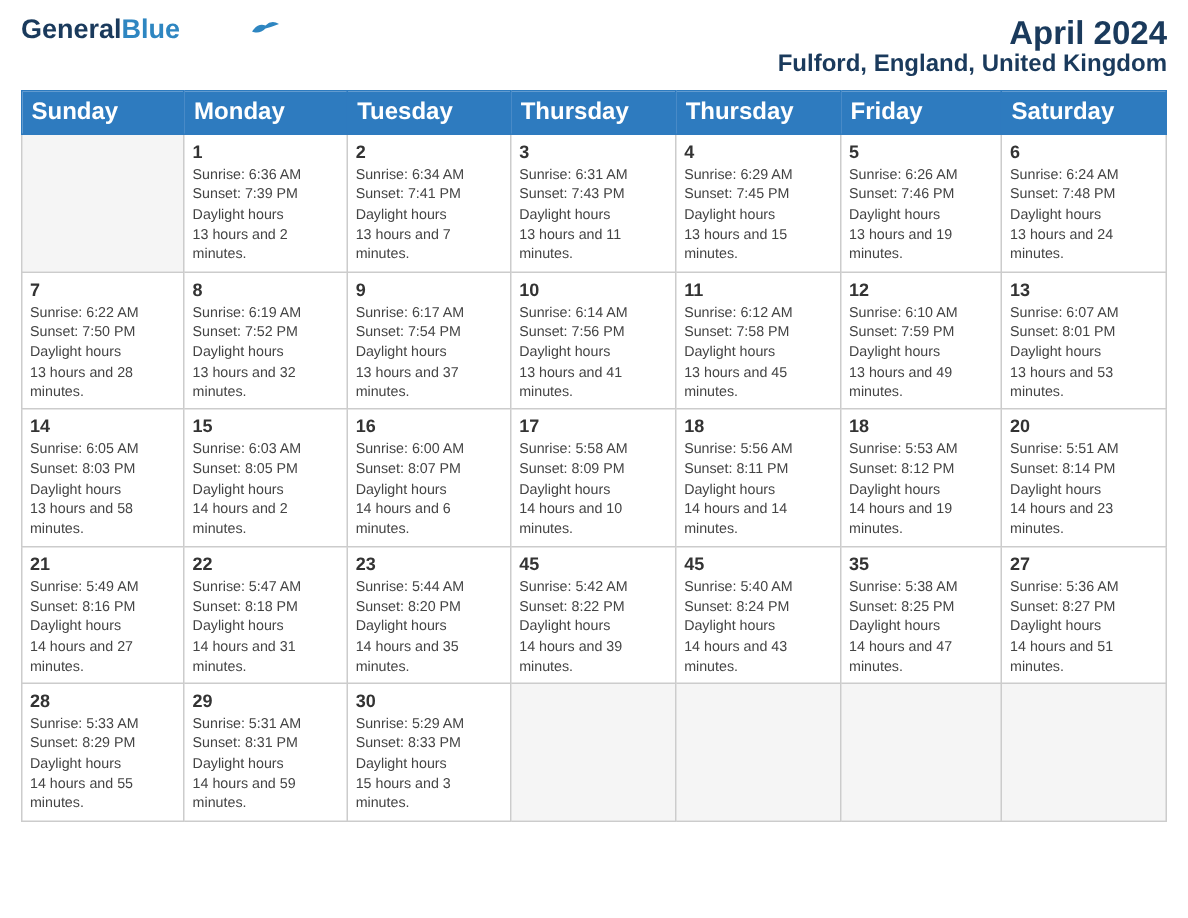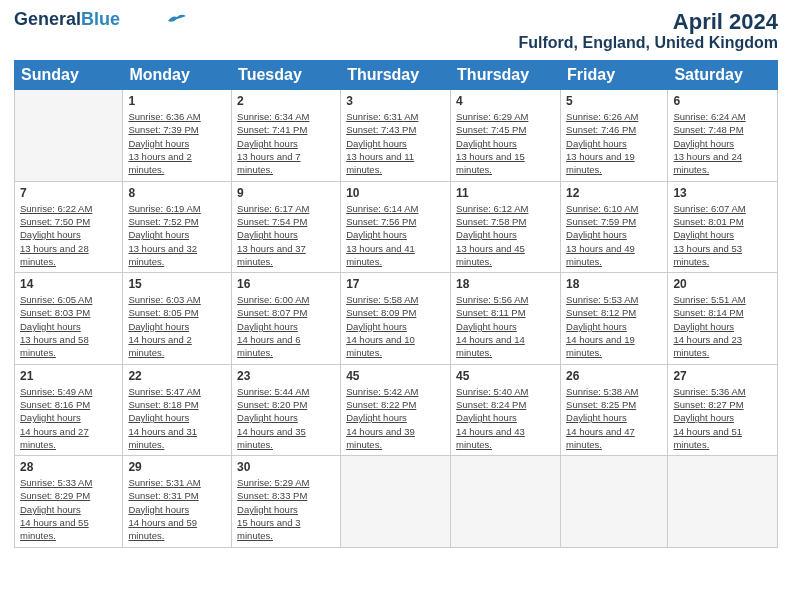--- a/index.html
+++ b/index.html
@@ -82,21 +82,20 @@
       font-size: 12px;
       font-weight: bold;
       color: #333;
       display: block;
       margin-bottom: 2px;
     }
     .day-info {
       font-size: 9.5px;
       color: #444;
       line-height: 1.4;
-      text-decoration: underline;
     }
   </style>
 </head>
 <body>
 
 <div class="page">
   <div class="header">
     <div class="logo">
       <div style="display:flex;align-items:center;">
         <span class="logo-text">
@@ -228,21 +227,21 @@
           </td>
           <td>
             <span class="day-num">45</span>
             <div class="day-info">Sunrise: 5:42 AM<br>Sunset: 8:22 PM<br>Daylight hours<br>14 hours and 39 minutes.</div>
           </td>
           <td>
             <span class="day-num">45</span>
             <div class="day-info">Sunrise: 5:40 AM<br>Sunset: 8:24 PM<br>Daylight hours<br>14 hours and 43 minutes.</div>
           </td>
           <td>
-            <span class="day-num">26</span>
+            <span class="day-num">35</span>
             <div class="day-info">Sunrise: 5:38 AM<br>Sunset: 8:25 PM<br>Daylight hours<br>14 hours and 47 minutes.</div>
           </td>
           <td>
             <span class="day-num">27</span>
             <div class="day-info">Sunrise: 5:36 AM<br>Sunset: 8:27 PM<br>Daylight hours<br>14 hours and 51 minutes.</div>
           </td>
         </tr>
         <tr>
           <td>
             <span class="day-num">28</span>

